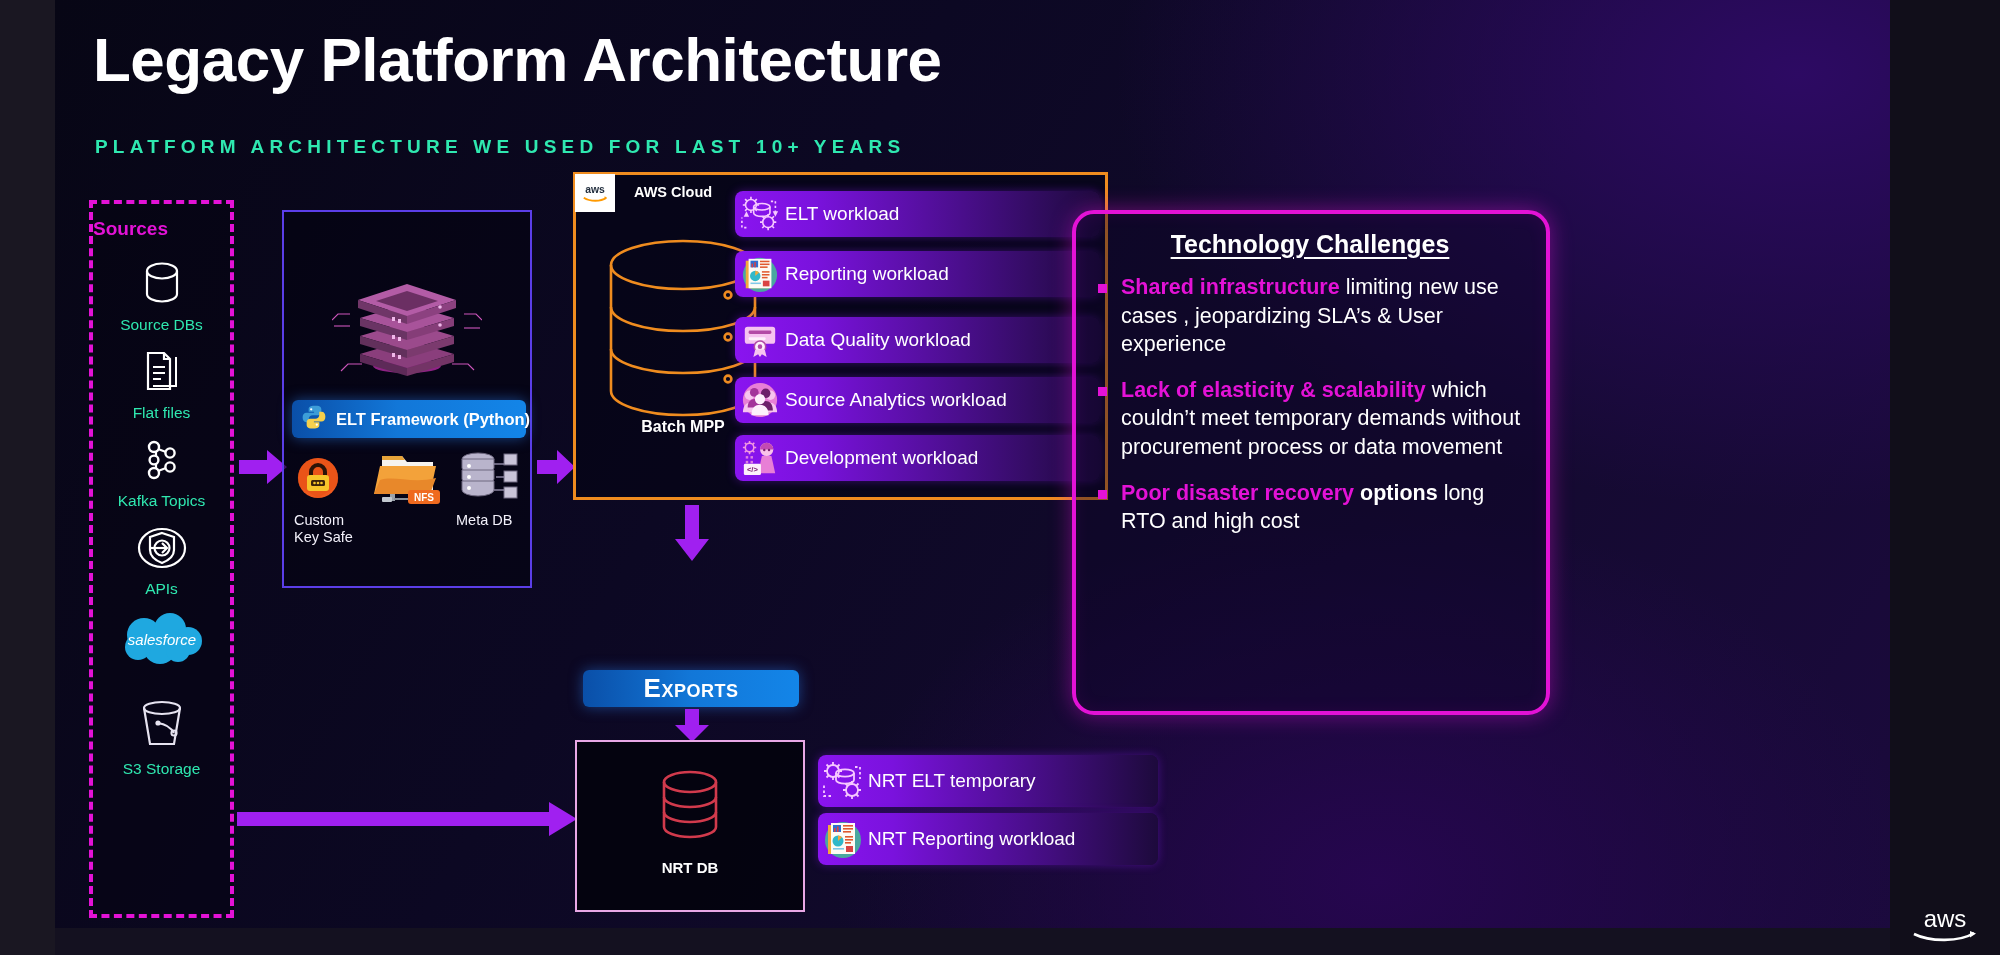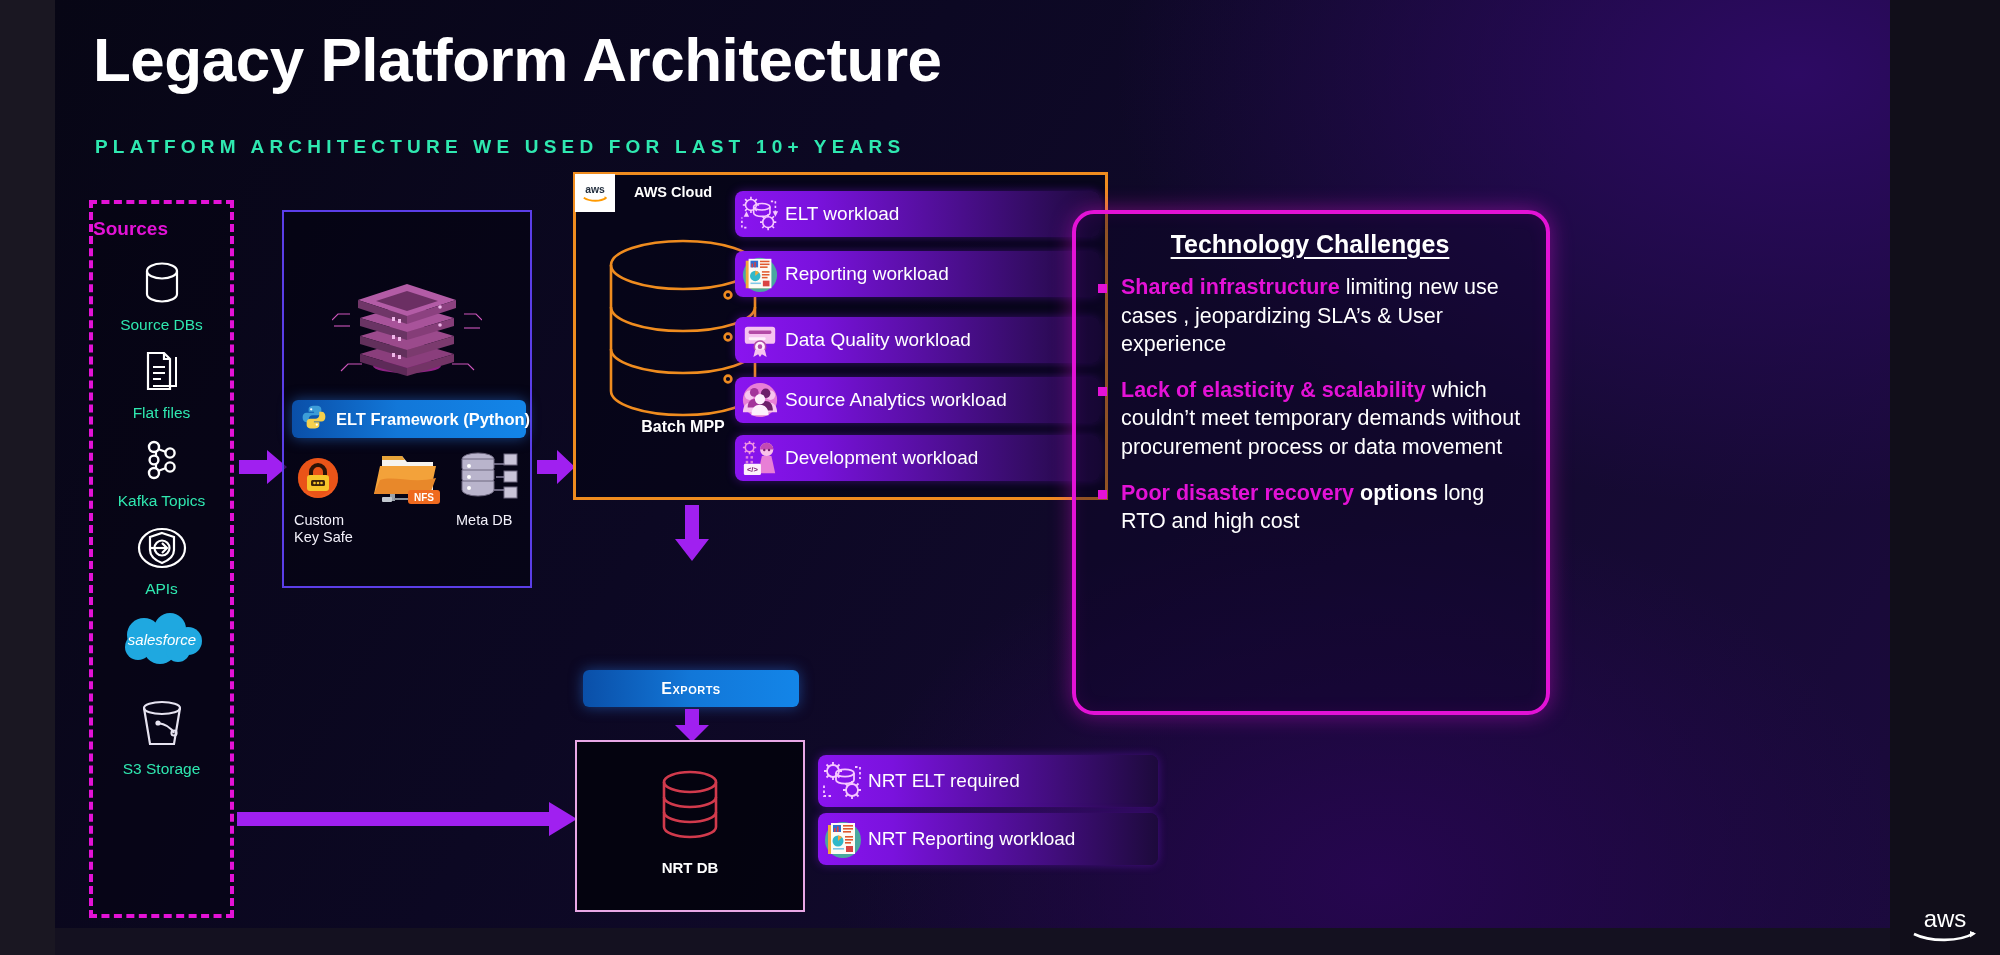--- a/index.html
+++ b/index.html
@@ -210,21 +210,21 @@
     width: 216px; height: 37px;
     border-radius: 6px;
     background: linear-gradient(90deg, #0a4fa8 0%, #1277d8 50%, #1385e8 100%);
     box-shadow: 0 0 14px rgba(40,120,230,0.5);
     display: flex;
     align-items: center;
     justify-content: center;
   }
   .exports-label {
     color: #ffffff;
-    font-size: 16px;
+    font-size: 26px;
     font-weight: bold;
     font-variant: small-caps;
     letter-spacing: 0.5px;
   }
 
   
   .nrt-box {
     position: absolute;
     left: 520px; top: 740px;
     width: 230px; height: 172px;
@@ -702,21 +702,21 @@
             <path d="M12 2 v3 M12 17 v3 M3 11 h3 M18 11 h3 M5.5 4.5 l2 2 M16.5 15.5 l2 2 M18.5 4.5 l-2 2 M7.5 15.5 l-2 2"></path>
             <circle cx="31" cy="30" r="6"></circle>
             <path d="M31 21 v3 M31 36 v3 M22 30 h3 M37 30 h3 M24.5 23.5 l2 2 M35.5 34.5 l2 2 M37.5 23.5 l-2 2 M26.5 34.5 l-2 2"></path>
             <ellipse cx="24" cy="13" rx="9" ry="3.6"></ellipse>
             <path d="M15 13 v7 a9 3.6 0 0 0 18 0 V13"></path>
             <path d="M34 7 h5 v12" stroke-dasharray="2.5 2.5"></path>
             <path d="M10 36 h-7 v-12" stroke-dasharray="2.5 2.5"></path>
           </g>
         </svg>
       </div>
-      <span class="pill-label">NRT ELT required</span>
+      <span class="pill-label">NRT ELT temporary</span>
     </div>
 
     <div class="pill" style="left:763px; top:813px; width:340px; height:52px;">
       <div class="pill-icon">
         <svg width="40" height="40" viewBox="0 0 40 40">
           <circle cx="20" cy="21" r="18" fill="#49a7a0"></circle>
           <rect x="5" y="6" width="24" height="29" fill="#f2a93b"></rect>
           <rect x="8" y="4" width="24" height="31" fill="#fdfbf5"></rect>
           <rect x="10" y="6" width="8" height="7" fill="#2f6fd0"></rect>
           <g fill="#d94343">

